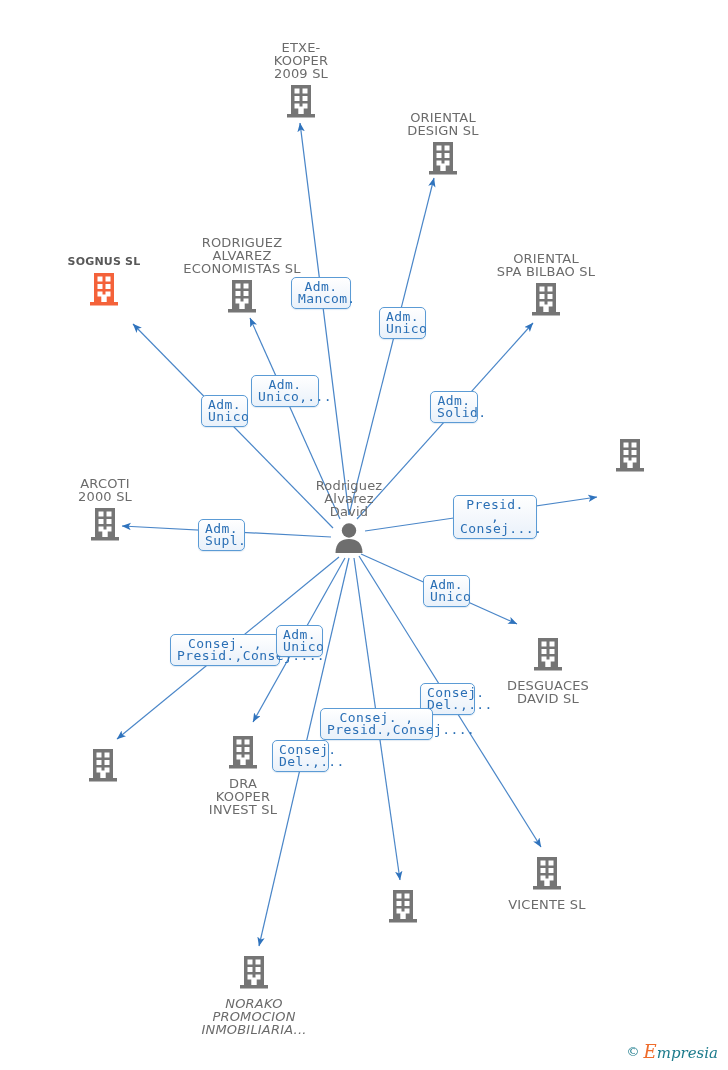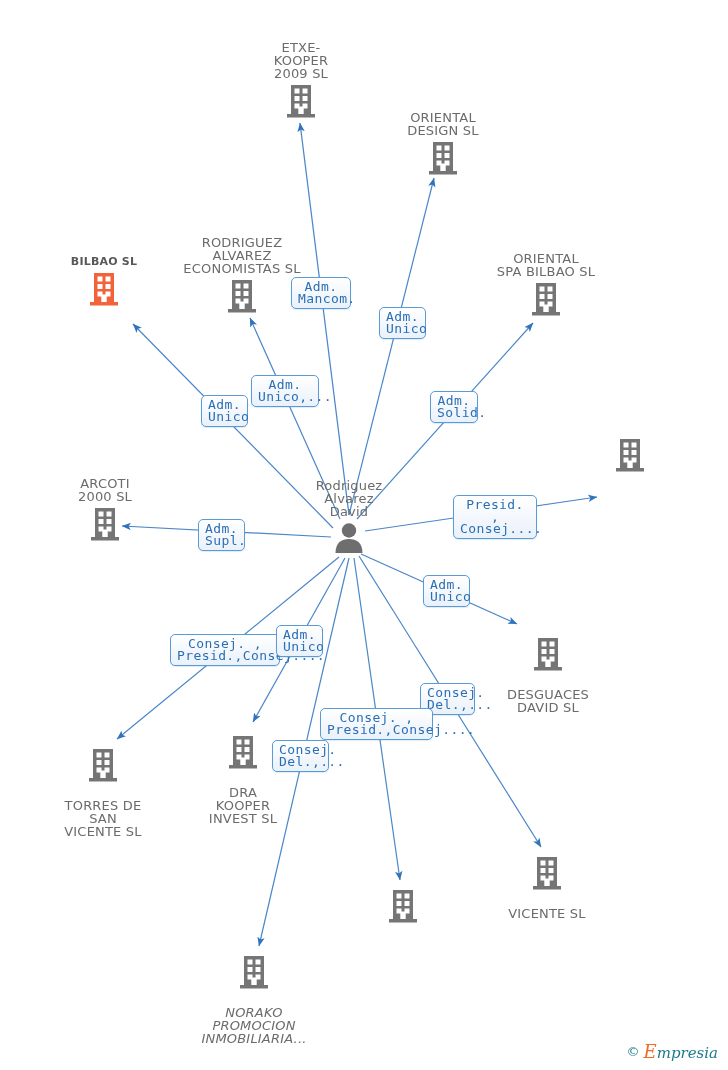--- a/index.html
+++ b/index.html
@@ -42,21 +42,21 @@
     color: #6b6b6b;
     letter-spacing: 0.2px;
     white-space: pre-line;
   }
   .node.highlight .caption {
     color: #585858;
     font-weight: bold;
     font-size: 11px;
   }
   .node.cap-above .caption { margin-bottom: 3px; }
-  .node.cap-below .caption { margin-top: 12px; }
+  .node.cap-below .caption { margin-top: 3px; }
 
   .rel {
     position: absolute;
     box-sizing: border-box;
     background: linear-gradient(to bottom, #ffffff 0%, #f3f7fc 55%, #e9f1fa 100%);
     border: 1px solid #5b9bd5;
     border-radius: 5px;
     color: #2a6fb5;
     font-family: "DejaVu Sans Mono", monospace;
     font-size: 13px;
@@ -146,21 +146,21 @@
             <rect x="9.5" y="5.5" width="5" height="5" fill="#fff"></rect>
             <rect x="17.5" y="5.5" width="5" height="5" fill="#fff"></rect>
             <rect x="9.5" y="13" width="5" height="5" fill="#fff"></rect>
             <rect x="17.5" y="13" width="5" height="5" fill="#fff"></rect>
             <rect x="9.5" y="20.5" width="5" height="5" fill="#fff"></rect>
             <rect x="17.5" y="20.5" width="5" height="5" fill="#fff"></rect>
             <rect x="13.3" y="23.5" width="5.4" height="7.5" fill="#fff"></rect>
           </svg></span>
       </div>
       <div class="node cap-above highlight" style="left: 104px; top: 255px;">
-        <span class="caption">BILBAO SL</span>
+        <span class="caption">SOGNUS SL</span>
         <span class="glyph"><svg width="32" height="36" viewBox="0 0 32 36">
             <rect x="6" y="2" width="20" height="29" fill="#f4623a"></rect>
             <rect x="2" y="31" width="28" height="3.5" fill="#f4623a"></rect>
             <rect x="9.5" y="5.5" width="5" height="5" fill="#fff"></rect>
             <rect x="17.5" y="5.5" width="5" height="5" fill="#fff"></rect>
             <rect x="9.5" y="13" width="5" height="5" fill="#fff"></rect>
             <rect x="17.5" y="13" width="5" height="5" fill="#fff"></rect>
             <rect x="9.5" y="20.5" width="5" height="5" fill="#fff"></rect>
             <rect x="17.5" y="20.5" width="5" height="5" fill="#fff"></rect>
             <rect x="13.3" y="23.5" width="5.4" height="7.5" fill="#fff"></rect>
@@ -245,23 +245,20 @@
             <rect x="6" y="2" width="20" height="29" fill="#757575"></rect>
             <rect x="2" y="31" width="28" height="3.5" fill="#757575"></rect>
             <rect x="9.5" y="5.5" width="5" height="5" fill="#fff"></rect>
             <rect x="17.5" y="5.5" width="5" height="5" fill="#fff"></rect>
             <rect x="9.5" y="13" width="5" height="5" fill="#fff"></rect>
             <rect x="17.5" y="13" width="5" height="5" fill="#fff"></rect>
             <rect x="9.5" y="20.5" width="5" height="5" fill="#fff"></rect>
             <rect x="17.5" y="20.5" width="5" height="5" fill="#fff"></rect>
             <rect x="13.3" y="23.5" width="5.4" height="7.5" fill="#fff"></rect>
           </svg></span>
-        <span class="caption">TORRES DE
-SAN
-VICENTE SL</span>
       </div>
       <div class="node cap-below" style="left: 243px; top: 734px;">
         <span class="glyph"><svg width="32" height="36" viewBox="0 0 32 36">
             <rect x="6" y="2" width="20" height="29" fill="#757575"></rect>
             <rect x="2" y="31" width="28" height="3.5" fill="#757575"></rect>
             <rect x="9.5" y="5.5" width="5" height="5" fill="#fff"></rect>
             <rect x="17.5" y="5.5" width="5" height="5" fill="#fff"></rect>
             <rect x="9.5" y="13" width="5" height="5" fill="#fff"></rect>
             <rect x="17.5" y="13" width="5" height="5" fill="#fff"></rect>
             <rect x="9.5" y="20.5" width="5" height="5" fill="#fff"></rect>

